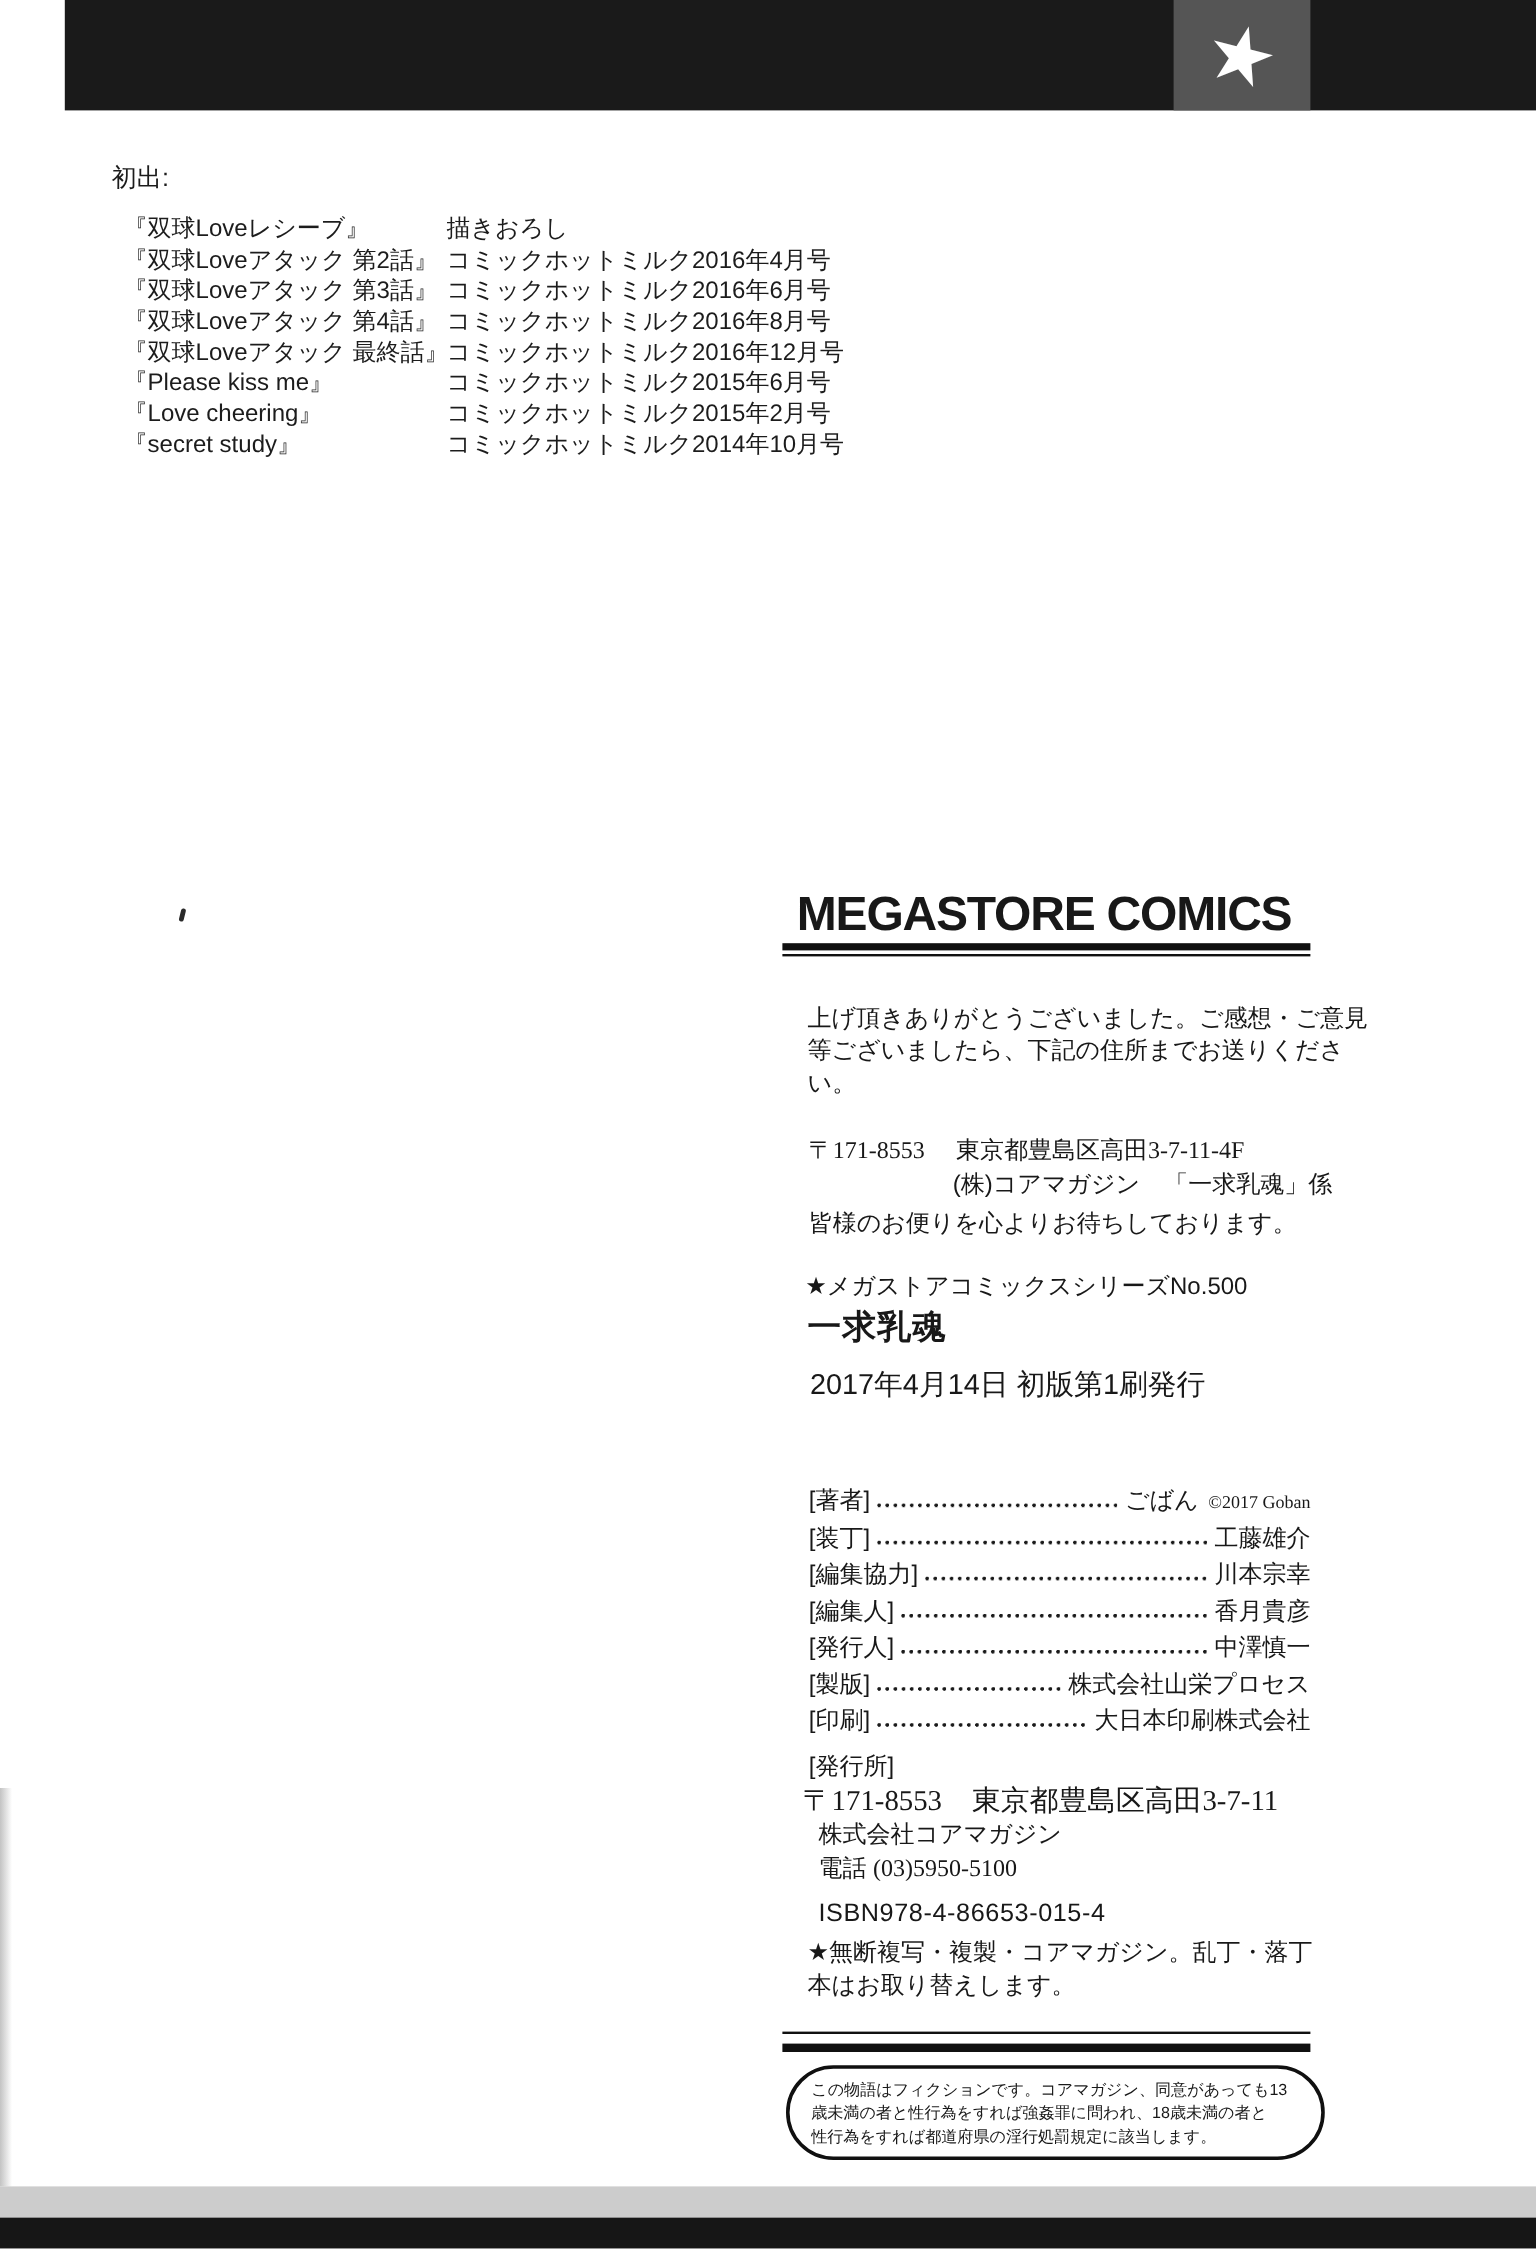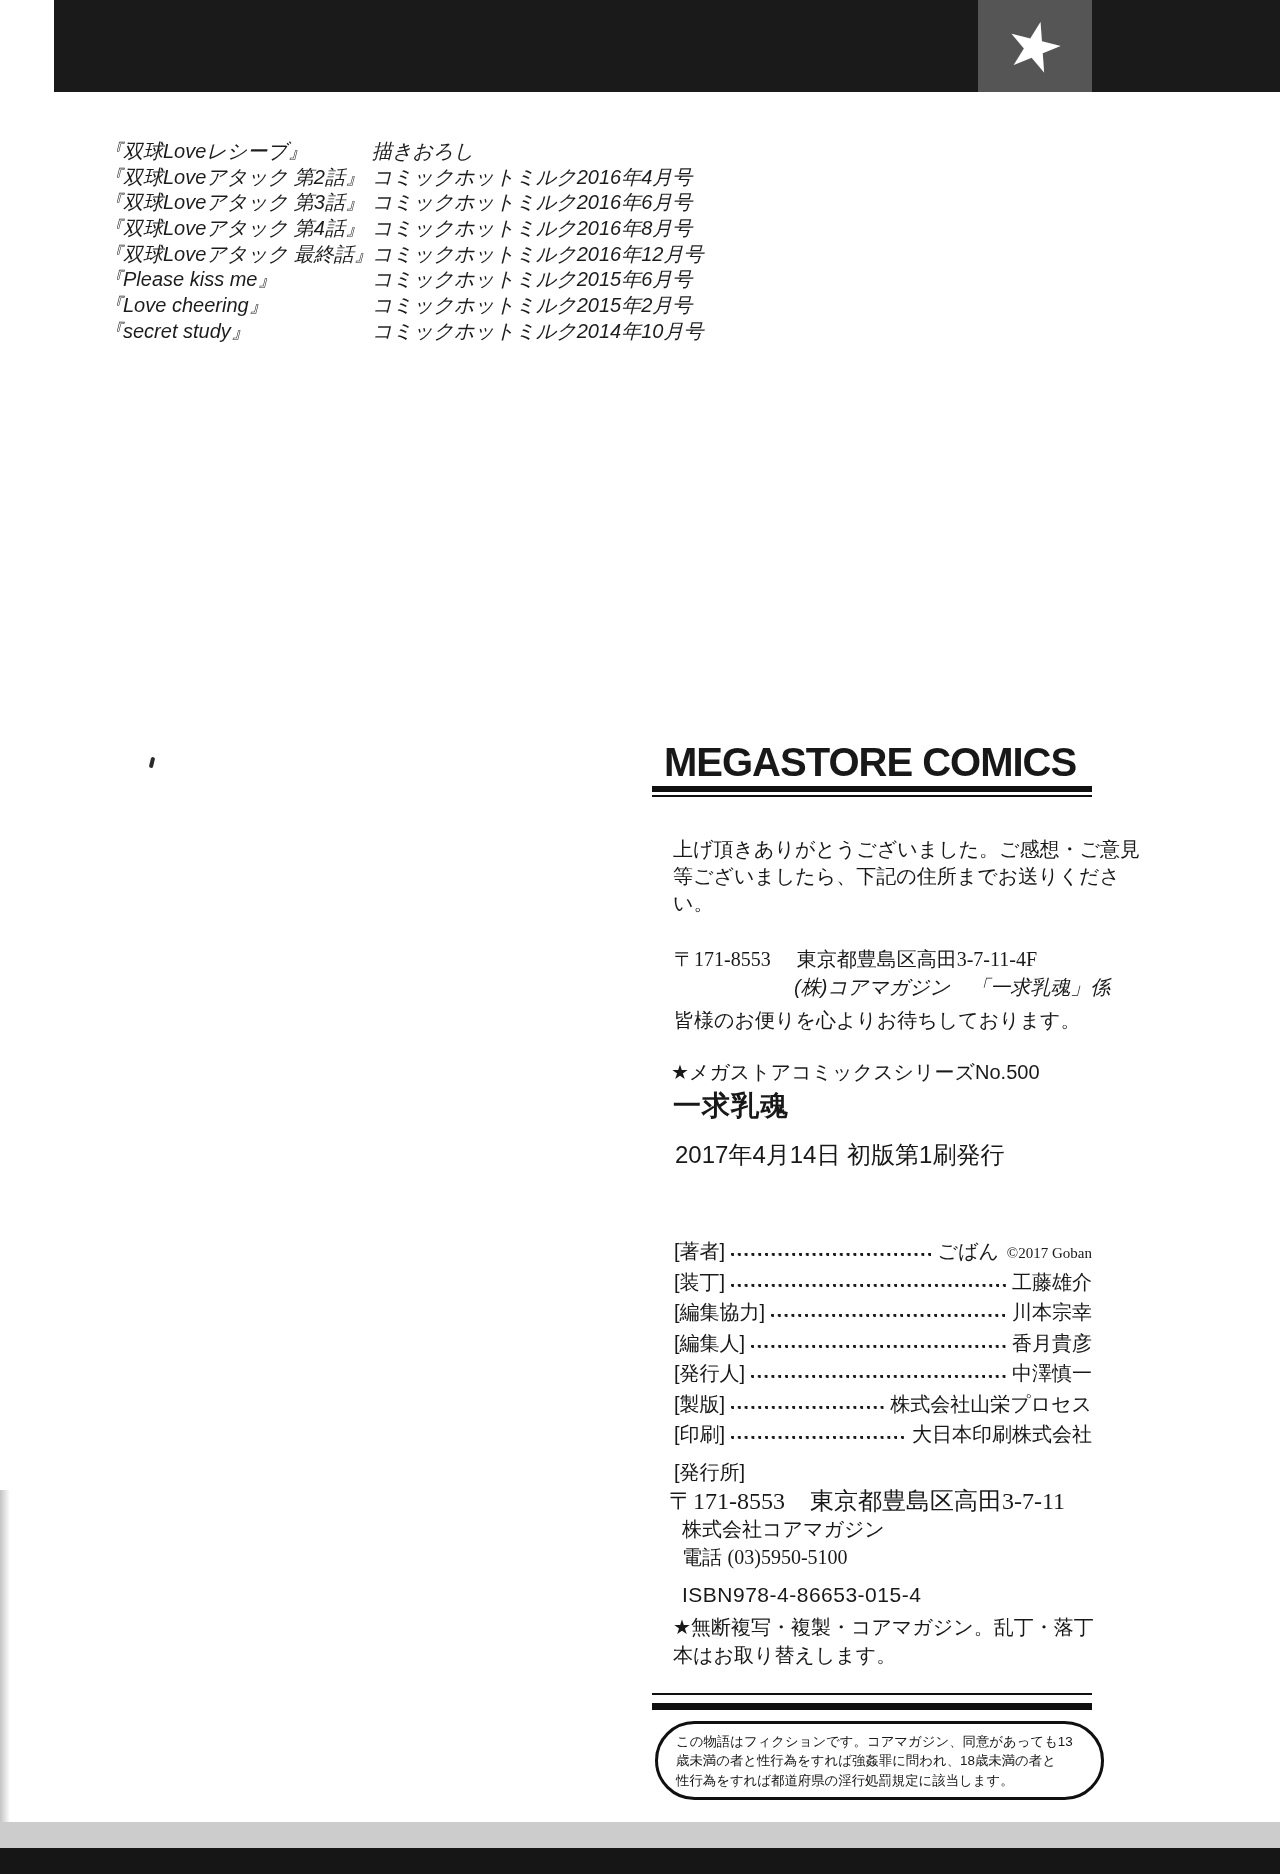--- a/index.html
+++ b/index.html
@@ -19,39 +19,39 @@
   .bottom-gray{position:absolute; left:0; right:0; top:1822px; height:26px; background:#cccccc;}
   .bottom-black{position:absolute; left:0; right:0; top:1848px; height:26px; background:#161616;}
   .left-edge{position:absolute; left:0; top:1490px; width:10px; height:332px;
     background:linear-gradient(to right,#c3c3c3,rgba(255,255,255,0));}
   .speck{position:absolute; left:150px; top:757px; width:4px; height:11px; background:#2a2a2a;
     border-radius:2px; transform:rotate(14deg);}
 
   
   .pub{position:absolute; left:93px; top:136px; font-size:20px; color:#1c1c1c;}
   .pub-heading{font-size:21px; line-height:26px;}
-  .pub-rows{margin-top:3px;font-style:italic;}
+  .pub-rows{margin-top:17px;}
   .pub-row{display:flex; height:25.7px; line-height:25.7px; padding-left:10px;}
   .pub-title{width:269px; white-space:nowrap;}
   .pub-source{white-space:nowrap;}
 
   
   .col{position:absolute; left:652px; top:0; width:440px; height:100%;}
   .col > div{position:absolute;}
   .logo-block{top:740px; left:12px; width:428px; font-size:40px; line-height:44px;
     font-weight:900; letter-spacing:-1px; white-space:nowrap;}
   .rule-thick{top:786px; left:0; width:440px; height:6px; background:#101010;}
   .rule-thin{top:795px; left:0; width:440px; height:2px; background:#101010;}
 
   .thanks{top:836px; left:21px; font-size:20px; line-height:27px;}
   .thanks div{white-space:nowrap;}
 
   .raddr1{top:947px; left:22px; font-size:20px; line-height:25px; white-space:nowrap;}
   .raddr1 .postal{margin-right:26px;}
-  .raddr2{top:975px; left:142px; font-size:20px; line-height:25px; white-space:nowrap;font-style:italic;}
+  .raddr2{top:975px; left:142px; font-size:20px; line-height:25px; white-space:nowrap;}
   .waiting{top:1008px; left:22px; font-size:20px; line-height:25px; white-space:nowrap;}
 
   .series{top:1060px; left:19px; font-size:20px; line-height:25px; white-space:nowrap;}
   .book-title{top:1086px; left:21px; font-size:28px; line-height:40px; font-weight:bold;
     letter-spacing:1px; white-space:nowrap;}
   .print-date{top:1140px; left:23px; font-size:24px; line-height:30px; white-space:nowrap;}
 
   .credits{top:1240px; left:22px; width:418px;}
   .credit-row{display:flex; height:22px; line-height:22px; font-size:20px; margin-bottom:8.5px;
     white-space:nowrap;}
@@ -88,20 +88,21 @@
     <div class="star-square">
       <span class="star">★</span>
     </div>
   </div>
   <div class="bottom-gray"></div>
   <div class="bottom-black"></div>
   <div class="left-edge"></div>
   <div class="speck"></div>
 
   <section class="pub">
+    <div class="pub-heading">初出:</div>
     <div class="pub-rows">
 
     <div class="pub-row">
         <span class="pub-title">『双球Loveレシーブ』</span>
         <span class="pub-source">描きおろし</span>
       </div>
         <div class="pub-row">
         <span class="pub-title">『双球Loveアタック 第2話』</span>
         <span class="pub-source">コミックホットミルク2016年4月号</span>
       </div>

